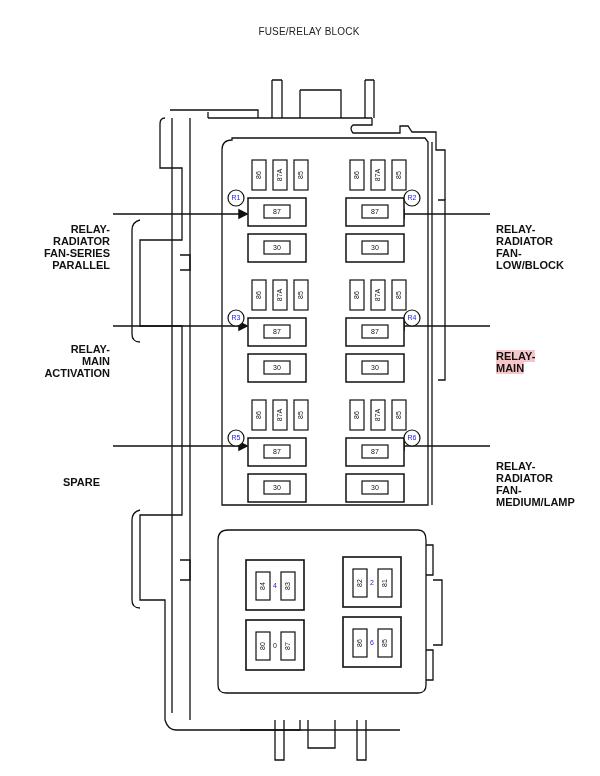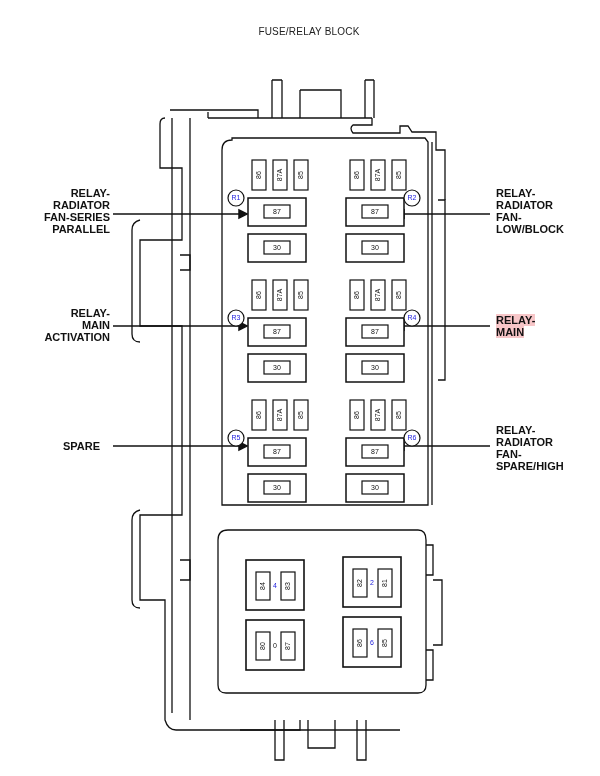--- a/index.html
+++ b/index.html
@@ -1,19 +1,19 @@
 <!DOCTYPE html>
 <html><head>
 <meta charset="utf-8">
 <style>
   html,body{margin:0;padding:0;background:#fff;}
   body{width:600px;height:776px;position:relative;overflow:hidden;font-family:"Liberation Sans",sans-serif;}
   #title{position:absolute;left:0;width:600px;top:26px;text-align:center;font-size:10px;color:#222;letter-spacing:0.2px;margin-left:9px;}
   svg{position:absolute;left:0;top:0;}
-  .lbl{position:absolute;font-weight:bold;font-size:11px;line-height:12px;color:#111;}
+  .lbl{position:absolute;font-weight:bold;font-size:11px;line-height:12px;color:#111;margin-top:36px;}
   .lbl.left{text-align:right;}
   .lbl.right{text-align:left;}
   .lbl .hl{background:#f7c6c8;}
   svg text{font-family:"Liberation Sans",sans-serif;}
 </style>
 </head>
 <body>
 
 <div id="title">FUSE/RELAY BLOCK</div>
 
@@ -222,15 +222,15 @@
       <div><span>LOW/BLOCK</span></div>
     </div>
     <div class="lbl right" style="top: 314px; left: 496px;">
       <div><span class="hl">RELAY-</span></div>
       <div><span class="hl">MAIN</span></div>
     </div>
     <div class="lbl right" style="top: 424px; left: 496px;">
       <div><span>RELAY-</span></div>
       <div><span>RADIATOR</span></div>
       <div><span>FAN-</span></div>
-      <div><span>SPARE/HIGH</span></div>
+      <div><span>MEDIUM/LAMP</span></div>
     </div>
   </div>
 
 </body></html>

